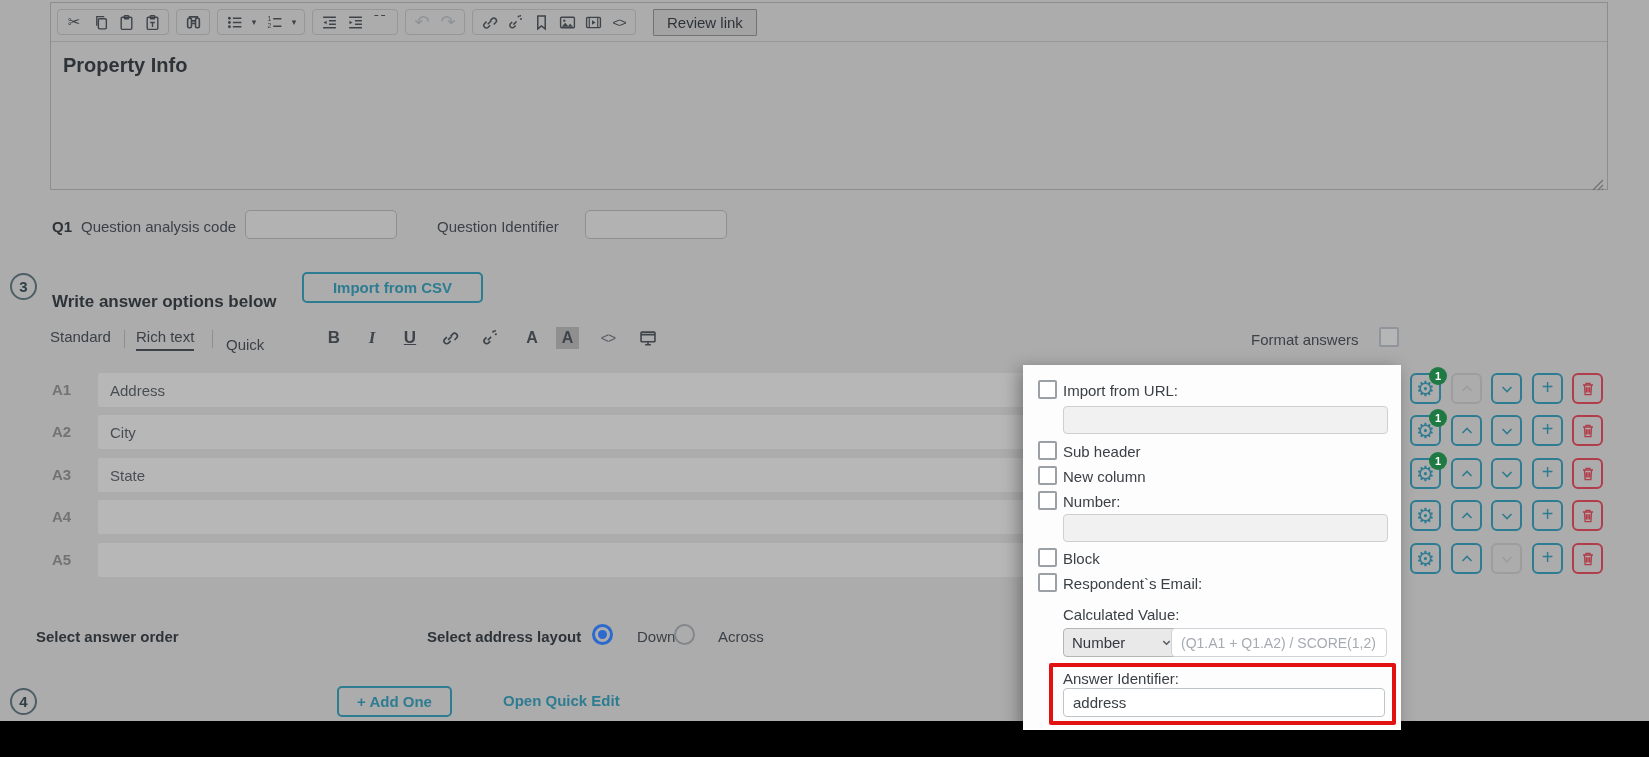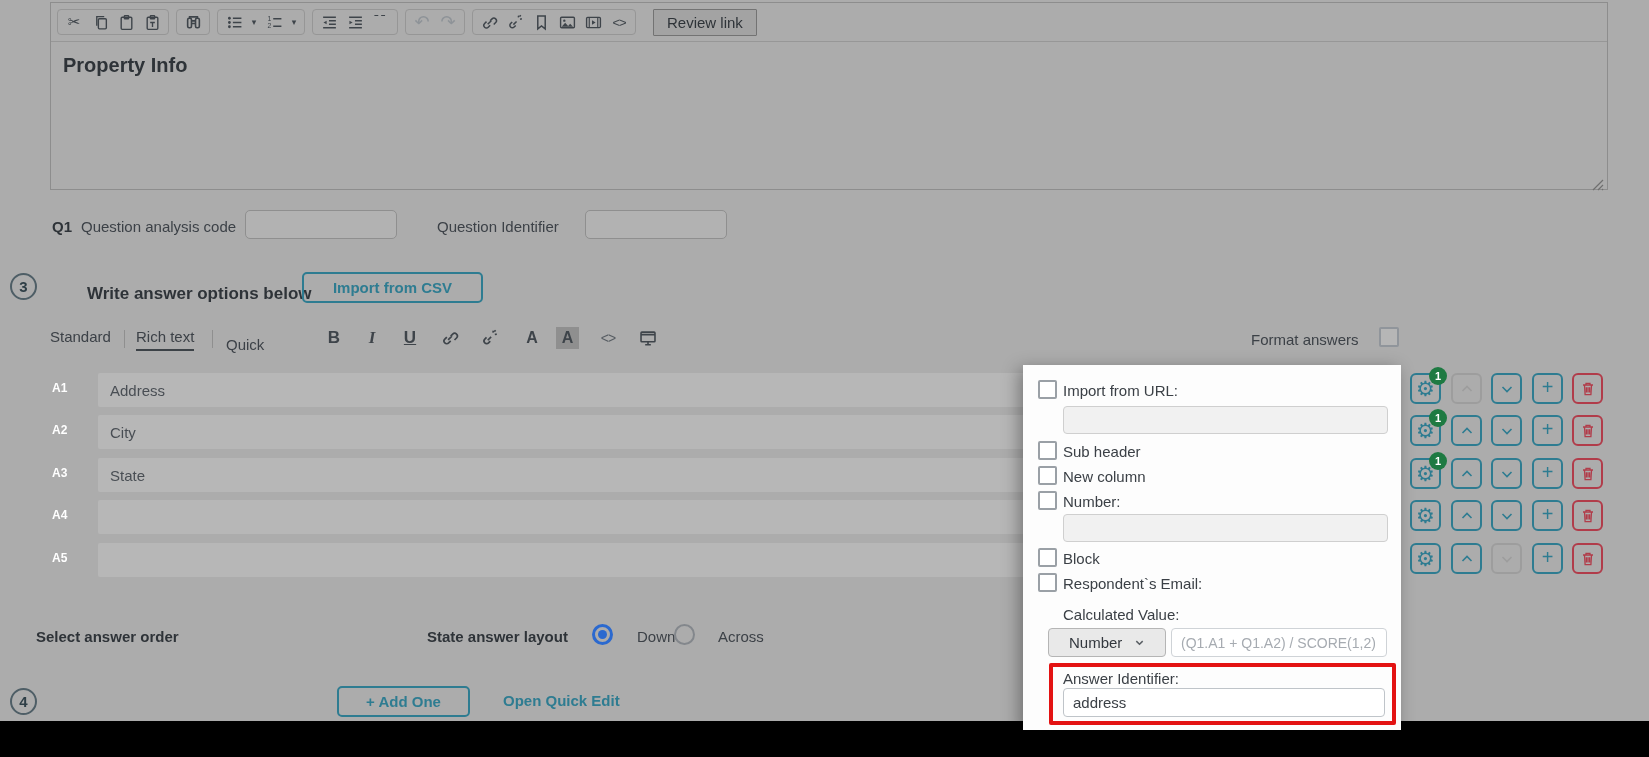--- a/index.html
+++ b/index.html
@@ -39,43 +39,43 @@
   
   .tab{font-size:15px;color:#3c4147;padding-bottom:4px;}
   .tab.active{border-bottom:2px solid #3c4247;}
   .tab-sep{width:1px;height:18px;background:#8f8f8f;}
   .fmt-icon{position:absolute;top:326px;width:24px;height:23px;display:flex;align-items:center;justify-content:center;
             color:#3e444a;font-size:17px;}
   .fmt-icon svg{width:18px;height:18px;}
   .checkbox{box-sizing:border-box;border:2px solid #90959b;border-radius:2px;background:#b6b6b6;}
 
   
-  .ans-label{position:absolute;left:52px;font-size:12px;font-weight:bold;color:#ffffff;}
+  .ans-label{position:absolute;left:52px;font-size:15px;font-weight:bold;color:#737373;}
   .ans-input{position:absolute;left:98px;width:1296px;height:34px;background:#b7b7b7;border:none;border-radius:2px;
              font-family:"Liberation Sans",sans-serif;font-size:15px;color:#494e54;padding:0 12px;box-sizing:border-box;}
   .row-btn{position:absolute;width:31px;height:31px;box-sizing:border-box;border:2px solid #2e7c91;border-radius:6px;
            background:transparent;color:#2e7c91;display:flex;align-items:center;justify-content:center;}
   .row-btn svg{width:16px;height:16px;}
   .row-btn.gear{font-size:21px;line-height:1;}
   .row-btn.disabled{border-color:#9d9d9d;color:#9d9d9d;}
   .row-btn.trash{border-color:#b13c4a;color:#b13c4a;}
   .row-btn .badge{position:absolute;right:-8px;top:-8px;width:18px;height:18px;border-radius:50%;background:#1e7a42;
                   color:#fff;font-size:11px;font-weight:bold;display:flex;align-items:center;justify-content:center;}
   .plus-glyph{font-size:20px;font-weight:normal;margin-top:-2px;}
 
   
   .popup{position:absolute;left:1023px;top:365px;width:378px;height:365px;background:#fdfdfd;
          box-shadow:-4px 4px 16px rgba(0,0,0,.35);z-index:5;}
   .popup .checkbox{position:absolute;left:15px;width:19px;height:19px;border:2px solid #9aa0a6;background:#fff;border-radius:2px;}
   .popup .plabel{position:absolute;left:40px;font-size:15px;color:#3b4046;}
   .popup .pinput{position:absolute;left:40px;width:325px;height:28px;box-sizing:border-box;background:#f1f1f1;
                  border:1px solid #cfcfcf;border-radius:4px;font-family:"Liberation Sans",sans-serif;font-size:14px;color:#3b4046;padding:0 8px;}
-  .calc-select{position:absolute;left:25px;top:263px;width:118px;height:29px;box-sizing:border-box;background:#e9e9e9;
+  .calc-select{position:absolute;left:40px;top:263px;width:118px;height:29px;box-sizing:border-box;background:#e9e9e9;
                border:1px solid #b5b5b5;border-radius:4px;display:flex;align-items:center;justify-content:space-between;
-               padding:0 20px;font-size:15px;color:#33383e;}
+               padding:0 8px;font-size:15px;color:#33383e;}
   .calc-input{position:absolute;left:148px;top:263px;width:216px;height:29px;box-sizing:border-box;background:#fff;
               border:1px solid #cfd3d7;border-radius:4px;font-family:"Liberation Sans",sans-serif;font-size:14px;color:#3b4046;padding:0 9px;}
   .calc-input::placeholder{color:#a6abb1;}
   .ai-input{position:absolute;left:40px;top:323px;width:322px;height:29px;box-sizing:border-box;background:#fff;
             border:1px solid #bfc4c9;border-radius:4px;font-family:"Liberation Sans",sans-serif;font-size:15px;color:#3b4046;padding:0 9px;}
   .red-rect{position:absolute;left:26px;top:298px;width:347px;height:62px;border:4px solid #e31212;border-radius:2px;
             box-sizing:border-box;pointer-events:none;z-index:6;}
 
   
   .order-select{position:absolute;left:216px;top:622px;width:177px;height:31px;box-sizing:border-box;background:#b4b4b4;
@@ -221,21 +221,21 @@
     </div>
   </div>
 
   <span class="abs lbl bold" style="left:52px;top:218px;">Q1</span>
   <span class="abs lbl" style="left:81px;top:218px;">Question analysis code</span>
   <input class="abs txt-input" style="left: 245px; top: 210px; width: 152px;">
   <span class="abs lbl" style="left:437px;top:218px;">Question Identifier</span>
   <input class="abs txt-input" style="left: 585px; top: 210px; width: 142px;">
 
   <div class="abs step-circle" style="left:10px;top:273px;">3</div>
-  <span class="abs section-title" style="left:52px;top:284px;margin-left:35px;">Write answer options below</span>
+  <span class="abs section-title" style="left:52px;top:292px;">Write answer options below</span>
   <button class="abs teal-btn" style="left:302px;top:272px;width:181px;height:31px;">Import from CSV</button>
 
   <span class="abs tab" style="left:50px;top:328px;">Standard</span>
   <div class="abs tab-sep" style="left:124px;top:330px;"></div>
   <span class="abs tab active" style="left:136px;top:328px;">Rich text</span>
   <div class="abs tab-sep" style="left:212px;top:330px;"></div>
   <span class="abs tab" style="left:226px;top:336px;">Quick</span>
 
   <div class="fmt-icon" style="left:322px;font-weight:bold;">B</div>
   <div class="fmt-icon" style="left:360px;font-style:italic;font-family:'Liberation Serif',serif;font-weight:bold;">I</div>
@@ -415,22 +415,22 @@
         </svg>
     </div>
     <input class="calc-input" placeholder="(Q1.A1 + Q1.A2) / SCORE(1,2)" style="">
 
     <span class="plabel" style="top:305px;">Answer Identifier:</span>
     <input class="ai-input" value="address" style="">
     <div class="red-rect"></div>
   </div>
 
   <span class="abs lbl bold" style="left:36px;top:628px;">Select answer order</span>
-  <span class="abs lbl bold" style="left:427px;top:628px;">State answer layout</span>
+  <span class="abs lbl bold" style="left:427px;top:628px;">Select address layout</span>
   <div class="radio sel abs" style="left:592px;top:624px;"></div>
   <span class="abs lbl" style="left:637px;top:628px;">Down</span>
   <div class="radio unsel abs" style="left:674px;top:624px;"></div>
   <span class="abs lbl" style="left:718px;top:628px;">Across</span>
 
   <div class="abs step-circle" style="left:10px;top:688px;">4</div>
-  <button class="abs teal-btn" style="left:337px;top:686px;width:133px;height:31px;">+ Add One</button>
+  <button class="abs teal-btn" style="left:337px;top:686px;width:115px;height:31px;">+ Add One</button>
   <span class="abs teal-link" style="left:503px;top:692px;">Open Quick Edit</span>
 </div>
 
 </body></html>

